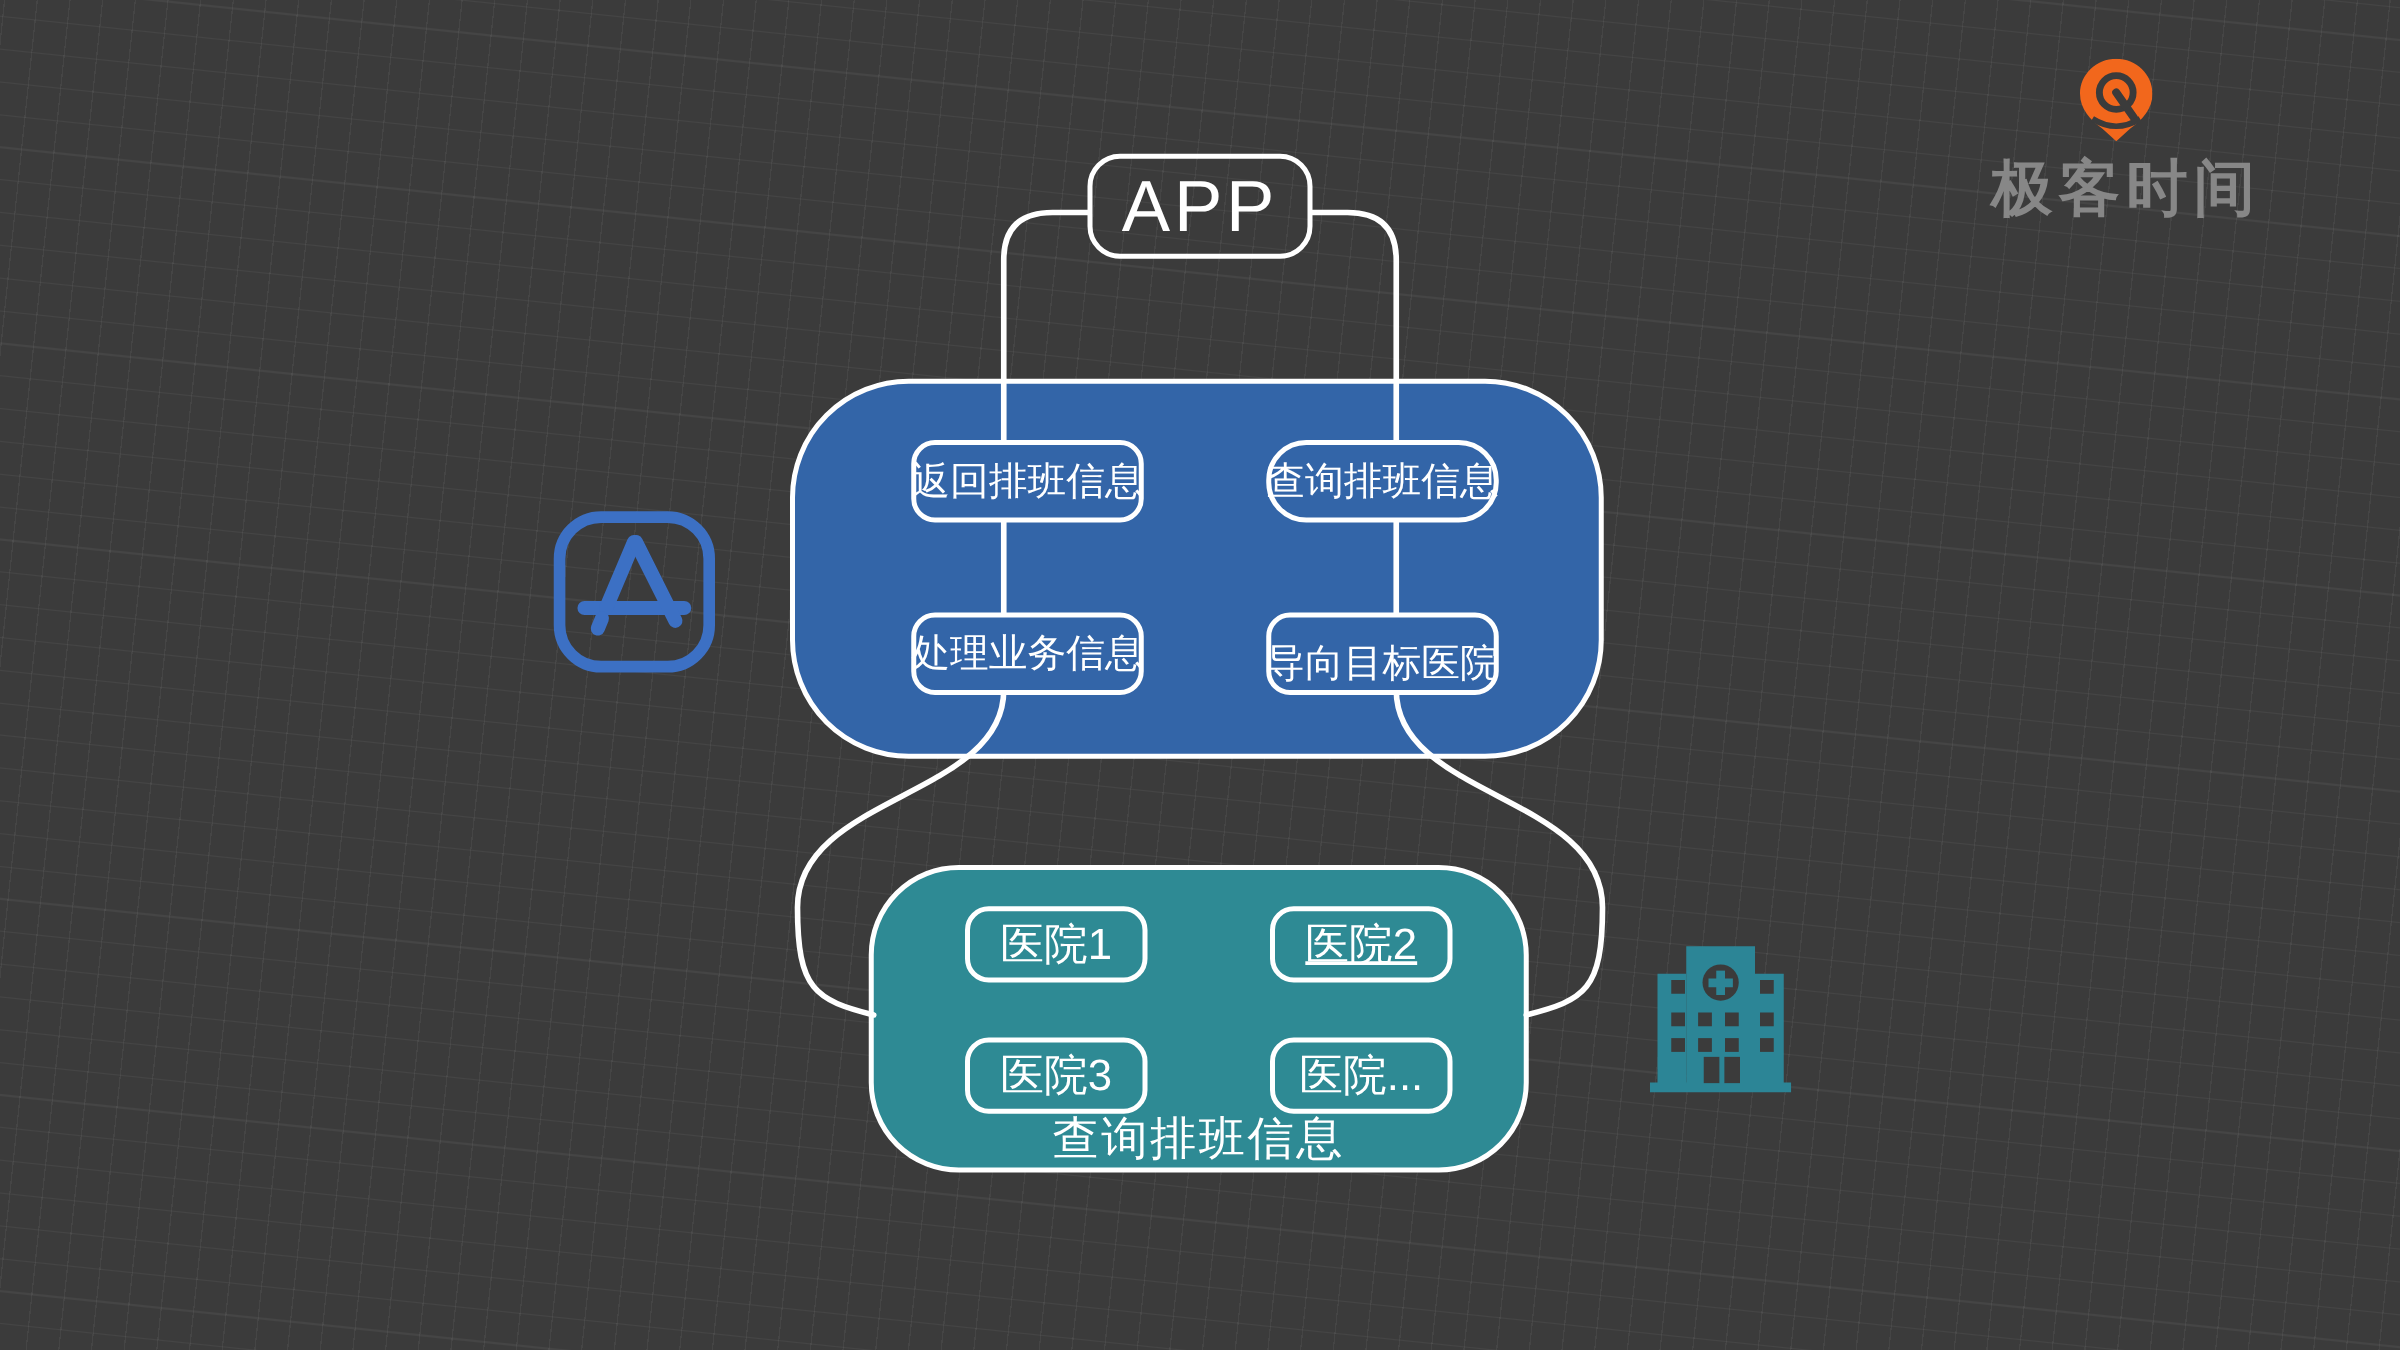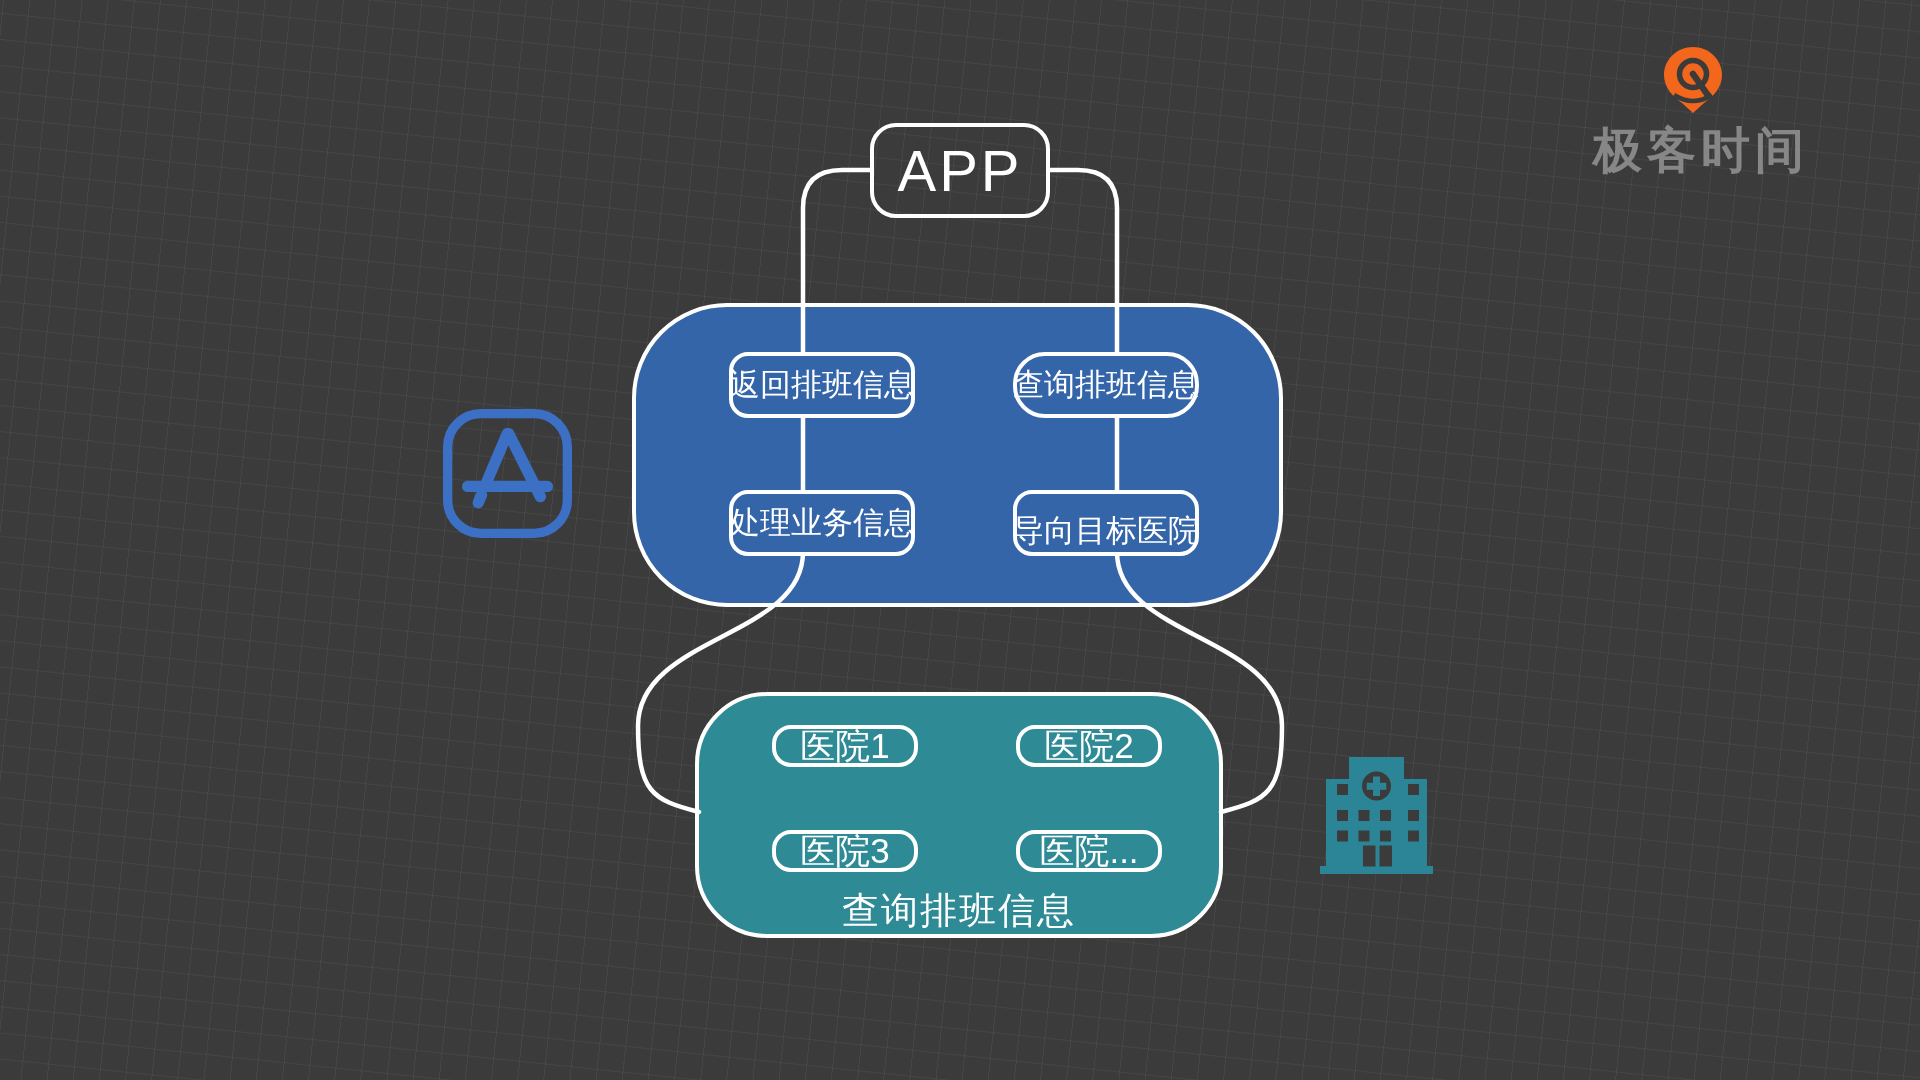--- a/index.html
+++ b/index.html
@@ -29,41 +29,41 @@
   .tealbox {
     left:695px; top:692px; width:528px; height:246px;
     background:#2E8A94; border-radius:72px;
   }
 
   svg.connectors { position:absolute; left:0; top:0; z-index:2; }
 
   .layer { position:absolute; inset:0; z-index:3; }
 
   .appbox {
-    position:absolute; left:870px; top:123px; width:180px; height:95px;
+    position:absolute; left:870px; top:123px; width:180px; height:84px;
     border:4px solid #fff; border-radius:26px;
     display:flex; align-items:center; justify-content:center;
     color:#fff; font-size:58px; font-weight:300; letter-spacing:3px;
   }
 
   .pill {
     position:absolute; border:4px solid #fff; border-radius:19px;
     display:flex; align-items:center; justify-content:center;
     color:#fff; white-space:nowrap;
   }
   .pill.blue { background:#3365A8; width:186px; height:66px; font-size:31px; }
-  .pill.teal { background:#2E8A94; width:146px; height:42px; font-size:35px; }
+  .pill.teal { background:#2E8A94; width:146px; height:61px; font-size:35px; }
 
   .pill-b1 { left:729px; top:352px; }
   .pill-b2 { left:1013px; top:352px;border-radius:32px; }
   .pill-b3 { left:729px; top:490px; }
   .pill-b4 { left:1013px; top:490px;align-items:flex-end; }
 
   .pill-t1 { left:772px; top:725px; }
-  .pill-t2 { left:1016px; top:725px; }
+  .pill-t2 { left:1016px; top:725px;text-decoration:underline; }
   .pill-t3 { left:772px; top:830px; }
   .pill-t4 { left:1016px; top:830px; }
 
   .blue-title {
     position:absolute; left:632px; top:434px; width:651px;
     text-align:center; color:#fff; font-size:46px; letter-spacing:3px;
   }
   .teal-title {
     position:absolute; left:695px; top:886px; width:528px;
     text-align:center; color:#fff; font-size:37px; letter-spacing:2px;

